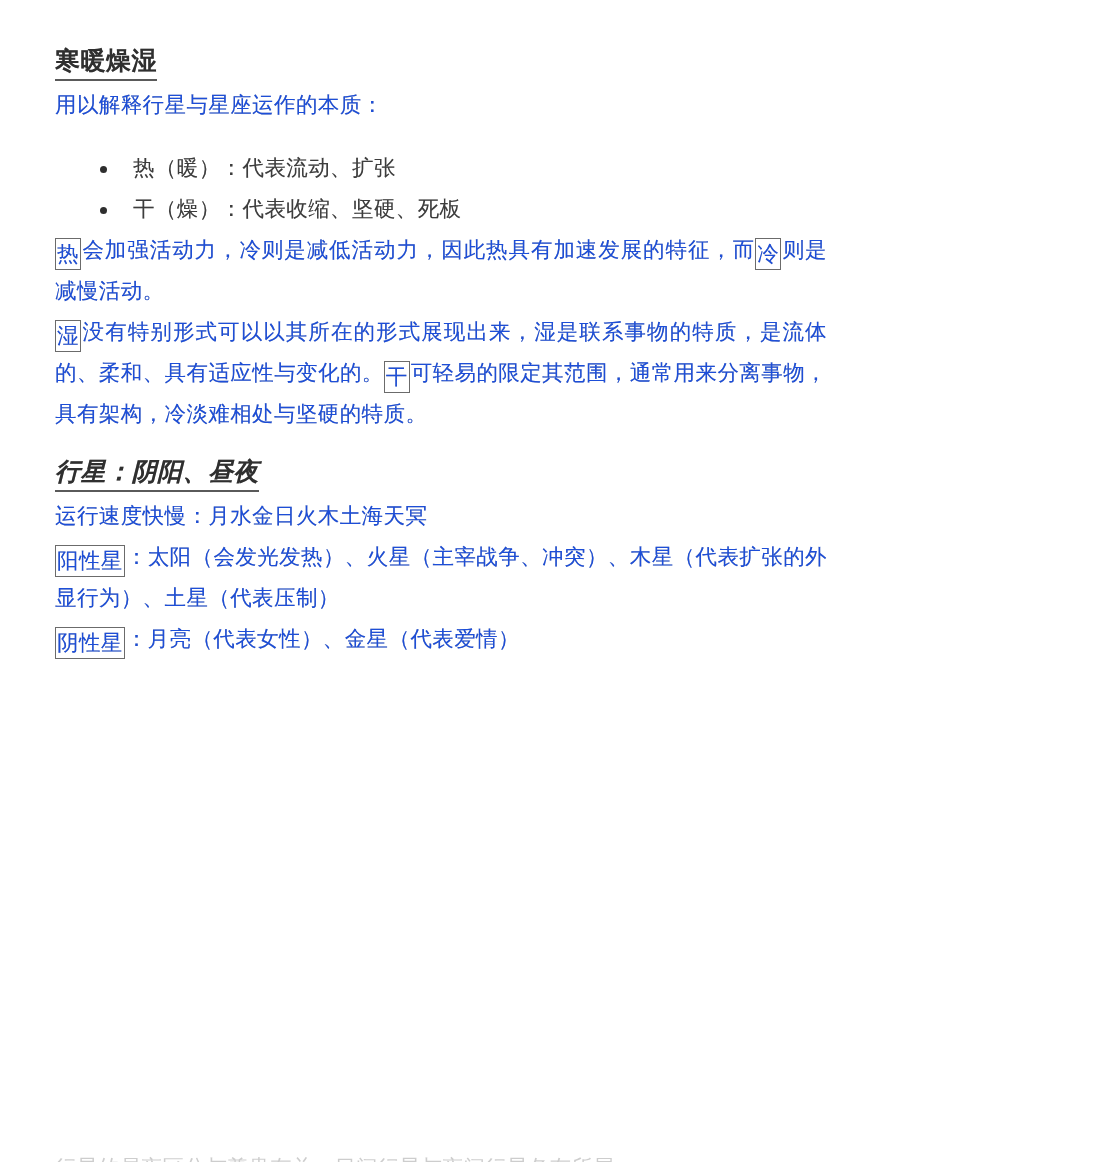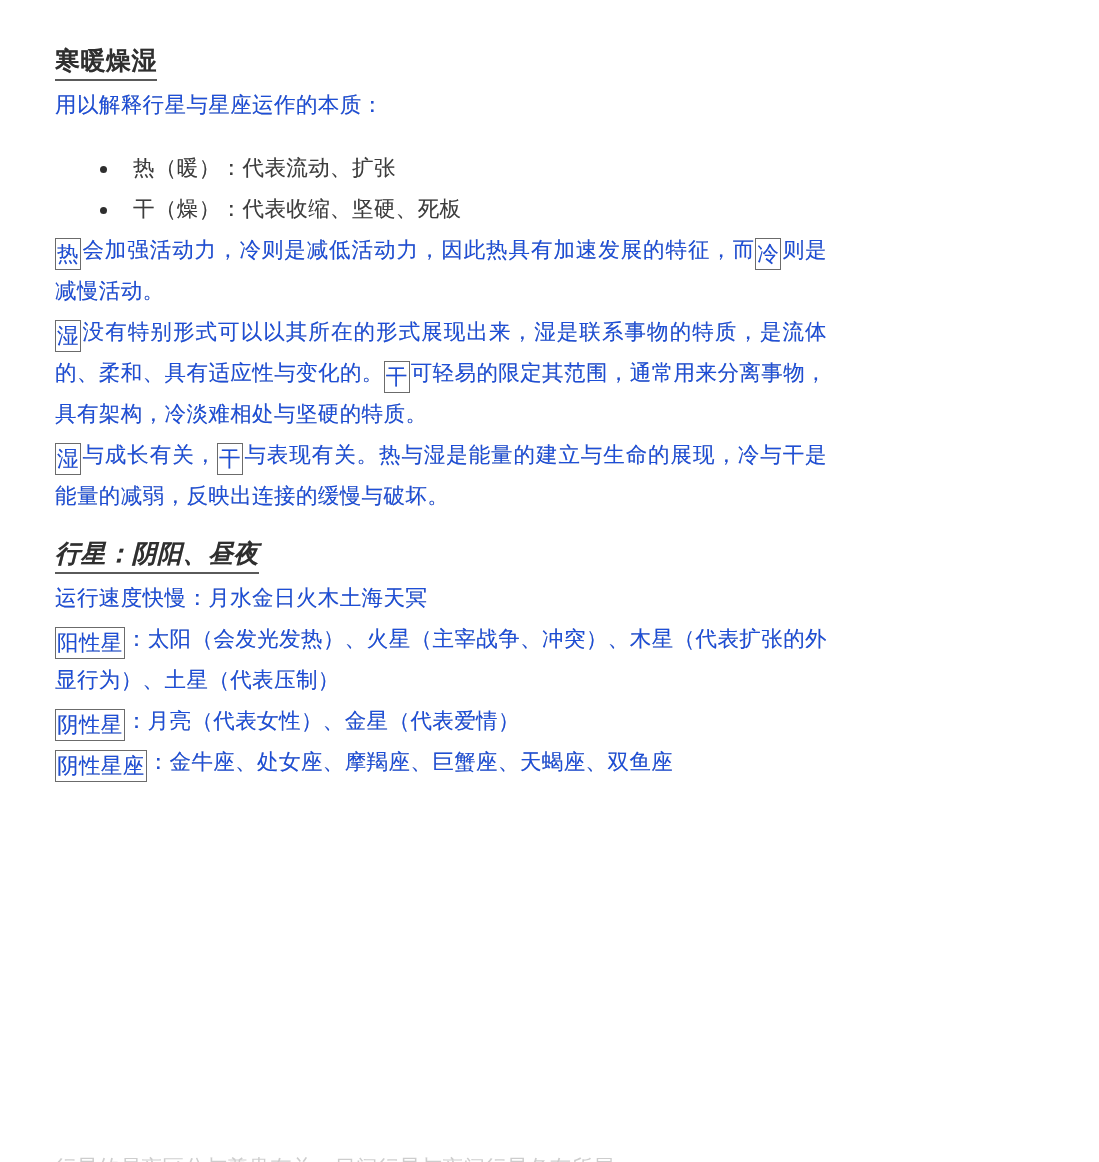--- a/index.html
+++ b/index.html
@@ -126,34 +126,32 @@
 
   <ul class="bullets">
     <li>热（暖）：代表流动、扩张</li>
     <li>干（燥）：代表收缩、坚硬、死板</li>
   </ul>
 
   <p class="para gap-lg"><span class="boxed">热</span>会加强活动力，冷则是减低活动力，因此热具有加速发展的特征，而<span class="boxed">冷</span>则是减慢活动。</p>
 
   <p class="para gap-md"><span class="boxed">湿</span>没有特别形式可以以其所在的形式展现出来，湿是联系事物的特质，是流体的、柔和、具有适应性与变化的。<span class="boxed">干</span>可轻易的限定其范围，通常用来分离事物，具有架构，冷淡难相处与坚硬的特质。</p>
 
-  <p class="para gap-md"><span class="boxed">湿</span>与成长有关，<span class="boxed">干</span>与表现有关。热与湿是能量的建立与生命的展现，冷与干是能量的减弱，反映出连接的缓慢与破坏。</p>
 
   <div class="heading-wrap second">
     <h2 class="heading">行星：阴阳、昼夜</h2>
   </div>
 
   <p class="para gap-lg">运行速度快慢：月水金日火木土海天冥</p>
 
   <p class="para gap-md"><span class="boxed">阳性星</span>：太阳（会发光发热）、火星（主宰战争、冲突）、木星（代表扩张的外显行为）、土星（代表压制）</p>
 
   <p class="para gap-md"><span class="boxed">阴性星</span>：月亮（代表女性）、金星（代表爱情）</p>
 
 
 
 
-  <p class="para gap-md"><span class="boxed">阴性星座</span>：金牛座、处女座、摩羯座、巨蟹座、天蝎座、双鱼座</p>
 
   <div class="clipped-row">
     <div class="inner">行星的昼夜区分与尊贵有关，日间行星与夜间行星各有所属。</div>
   </div>
 
 </div>
 
 </body></html>

